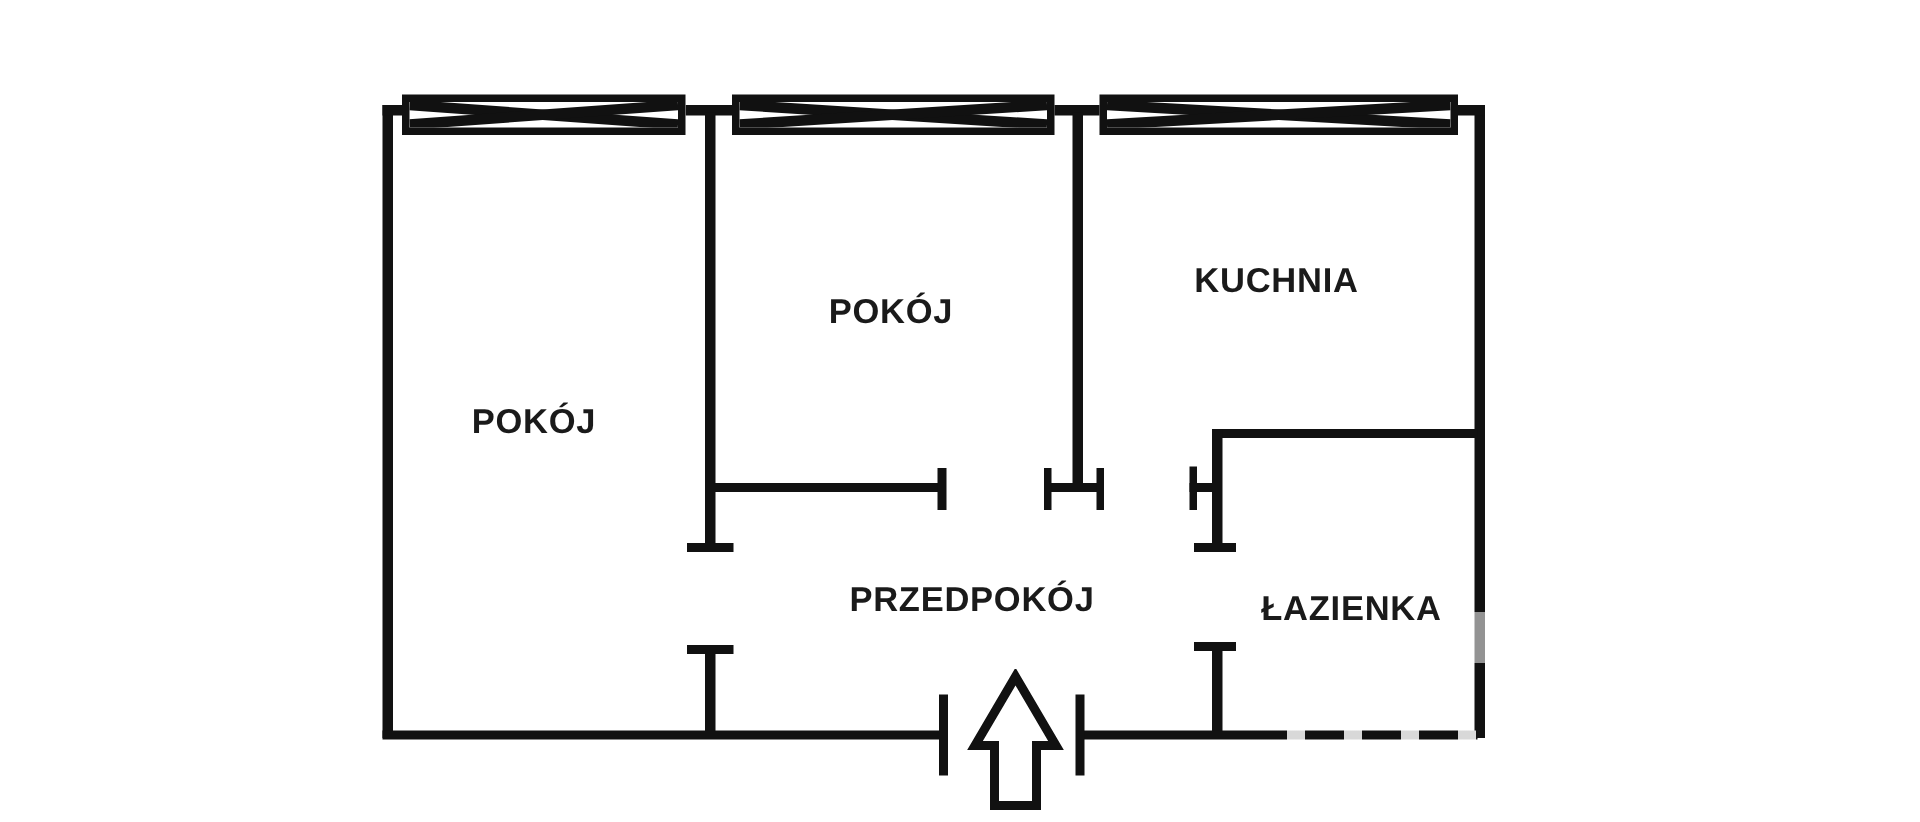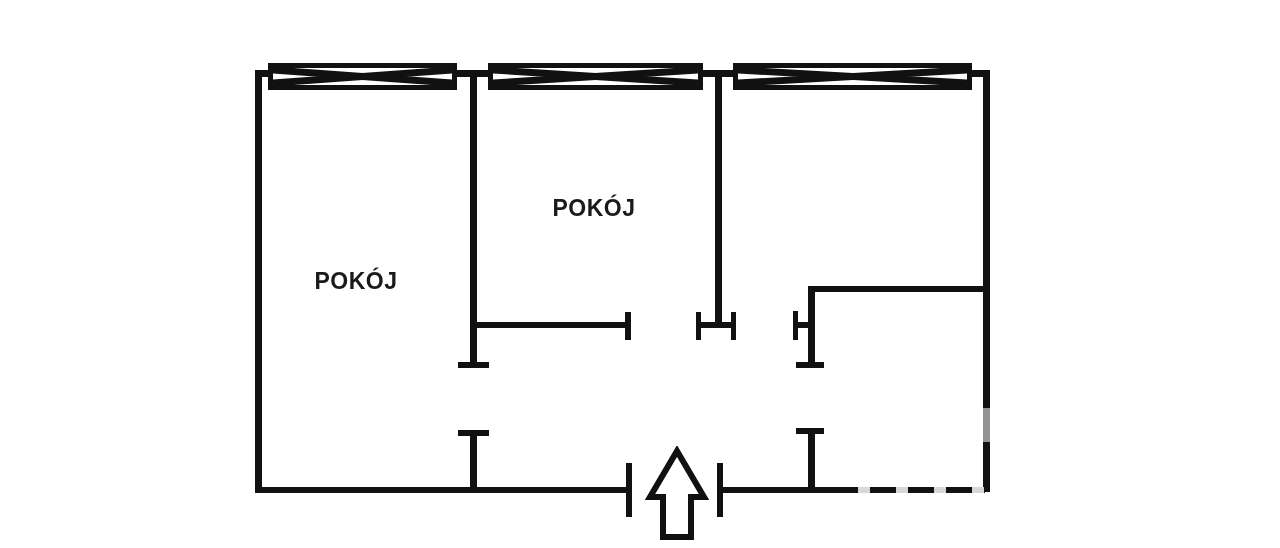--- a/index.html
+++ b/index.html
@@ -92,16 +92,19 @@
   <div class="arrow-wrap">
     <svg width="68" height="97" viewBox="0 0 68 97">
       <polygon points="34,5 61,51 48,51 48,91 20,91 20,51 7,51" fill="#ffffff" stroke="#111111" stroke-width="6" stroke-linejoin="miter"></polygon>
     </svg>
   </div>
 
   <div class="fade-patch" style="left:979px;top:408px;width:14px;height:34px;"></div>
 
   <div class="room-label" style="left:356px;top:281px;">POKÓJ</div>
   <div class="room-label" style="left:594px;top:208px;">POKÓJ</div>
+  <div class="room-label" style="left:851px;top:187px;">KUCHNIA</div>
+  <div class="room-label" style="left:648px;top:400px;">PRZEDPOKÓJ</div>
   <div class="room-label" style="left:901px;top:406px;">
+    <span class="line">ŁAZIENKA</span>
   </div>
 
 </div>
 
 </body></html>

